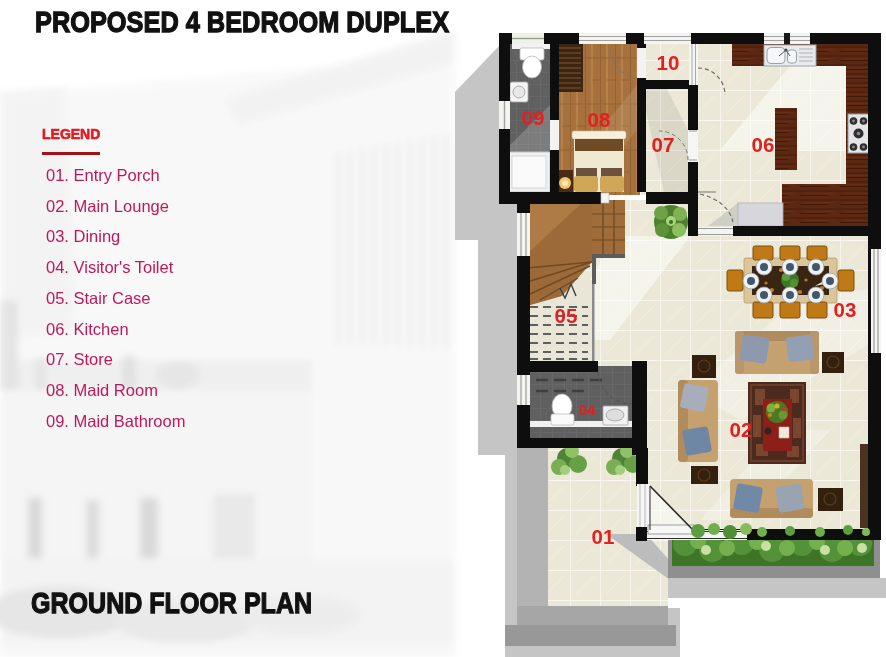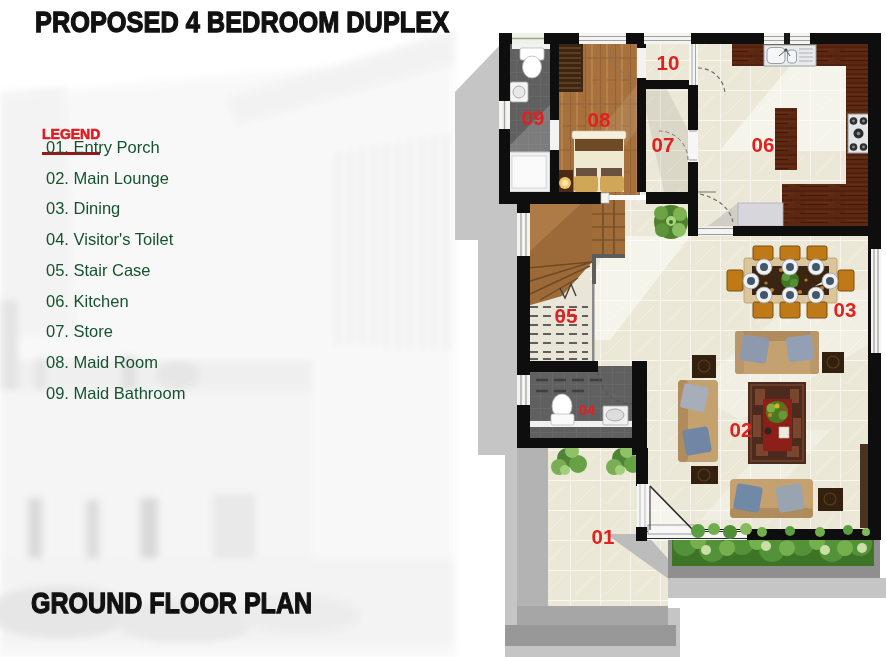--- a/index.html
+++ b/index.html
@@ -2,21 +2,21 @@
 <html><head>
 <meta charset="utf-8">
 <style>
 html,body{margin:0;padding:0;background:#ffffff;}
 body{width:886px;height:657px;overflow:hidden;font-family:"Liberation Sans",sans-serif;}
 #stage{position:relative;width:886px;height:657px;background:#ffffff;}
 .abs{position:absolute;}
 #title{left:35px;top:5px;font-size:30px;font-weight:bold;color:#111;letter-spacing:0px;-webkit-text-stroke:1.3px #111;white-space:nowrap;transform-origin:left top;transform:scaleX(0.845);}
 #footer{left:31px;top:586px;font-size:30px;font-weight:bold;color:#111;letter-spacing:0px;-webkit-text-stroke:1.3px #111;white-space:nowrap;transform-origin:left top;transform:scaleX(0.835);}
 #legendTitle{left:42px;top:126px;font-size:14px;font-weight:bold;color:#e11b20;-webkit-text-stroke:0.6px #e11b20;border-bottom:3px solid #a31216;padding-bottom:10px;}
-#legendList{left:46px;top:132px;font-size:16.5px;color:#14532d;line-height:30.7px;}
+#legendList{left:46px;top:160px;font-size:16.5px;color:#be185d;line-height:30.7px;}
 </style>
 </head>
 <body>
 <div id="stage">
 <svg class="abs" style="left:0;top:0" width="886" height="657" viewBox="0 0 886 657">
 <defs>
 <pattern id="tile" width="30" height="30" patternUnits="userSpaceOnUse">
   <rect width="30" height="30" fill="#ebe8d7"></rect>
   <path d="M0 0H30 M0 0V30" stroke="#f9f7ee" stroke-width="1.8" fill="none"></path>
   <path d="M6 24 L24 6" stroke="#f2efe2" stroke-width="1" fill="none"></path>

